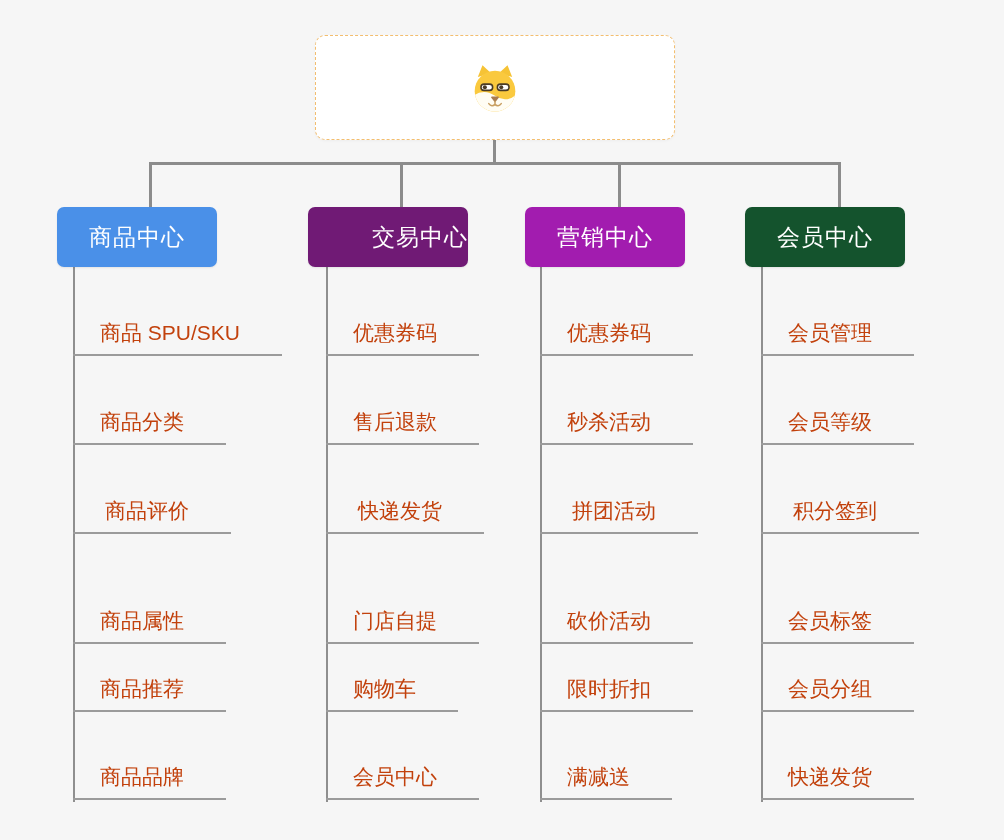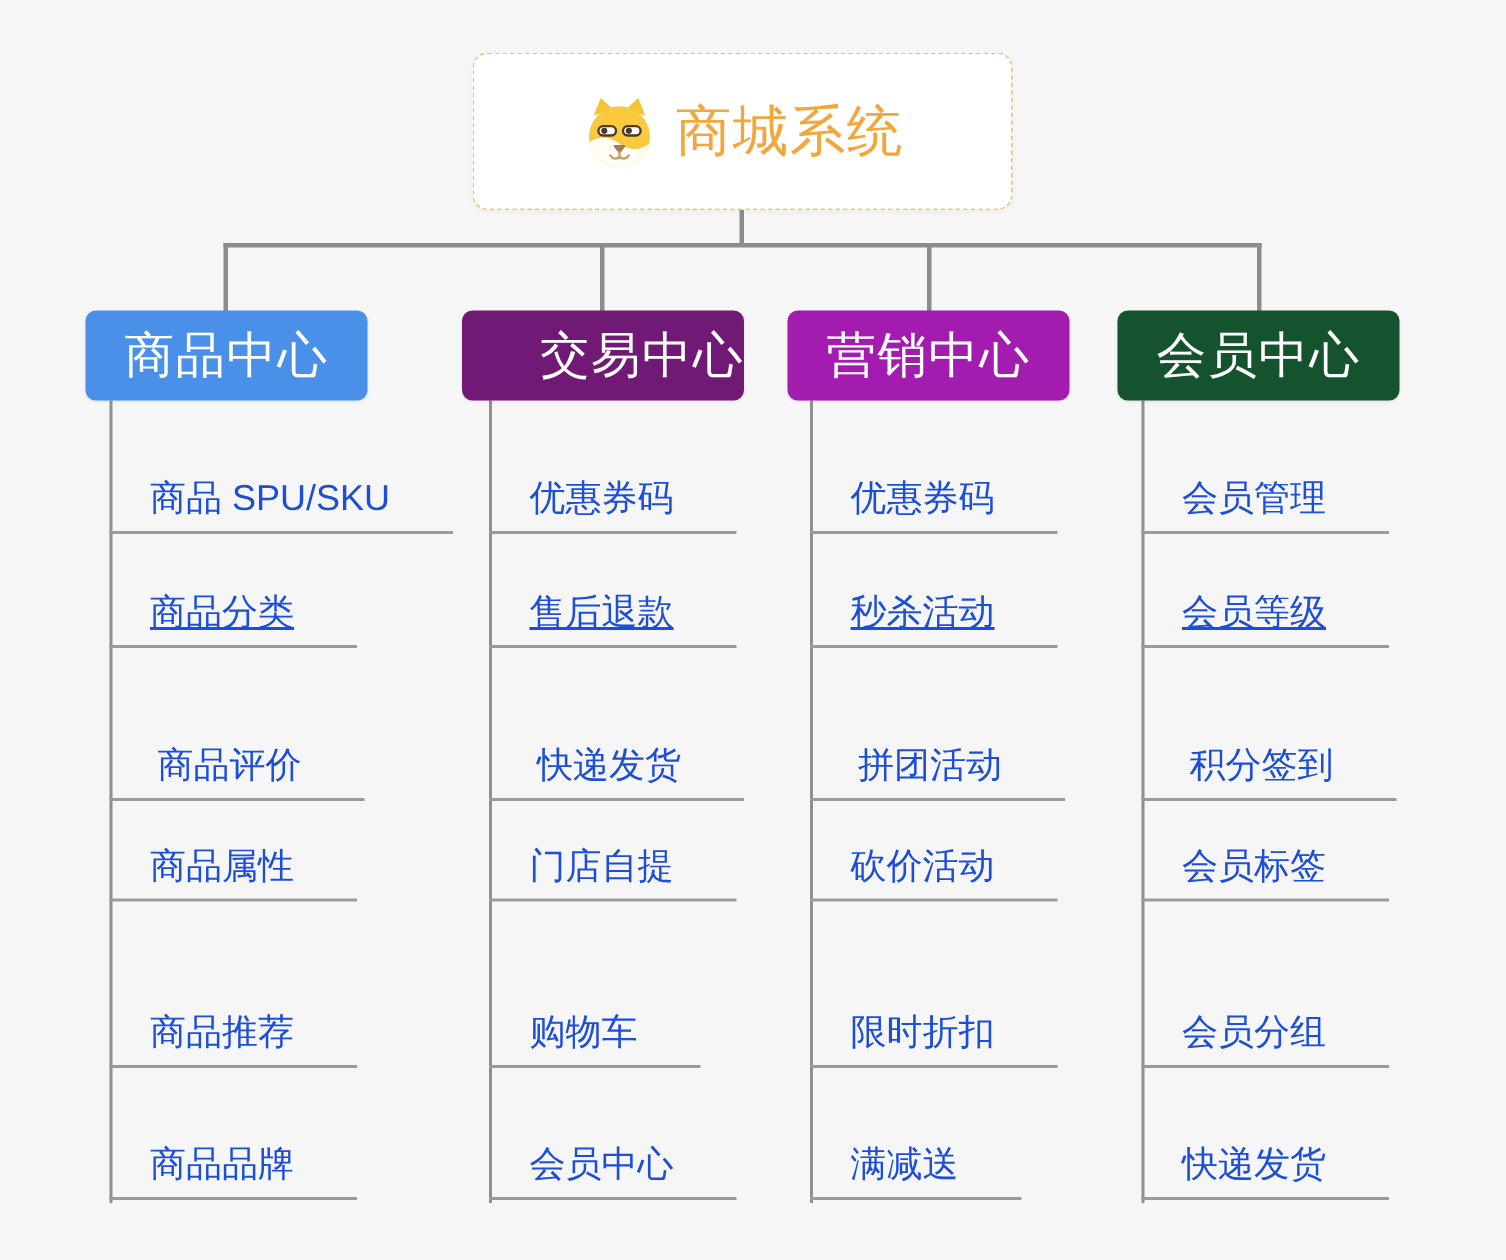--- a/index.html
+++ b/index.html
@@ -23,37 +23,37 @@
   .root{
     left:315px;top:35px;width:360px;height:105px;box-sizing:border-box;
     background:#ffffff;border:1px dashed #f3be6f;border-radius:10px;
     display:flex;align-items:center;justify-content:center;gap:13px;
     box-shadow:0 1px 3px rgba(0,0,0,0.04);
   }
   .root-title{font-size:37px;color:#f2a73d;letter-spacing:1px;}
 
   
   .branch{
-    top:207px;width:188px;height:60px;border-radius:7px;
+    top:207px;width:160px;height:60px;border-radius:7px;
     display:flex;align-items:center;justify-content:center;
-    color:#ffffff;font-size:33px;letter-spacing:1px;
+    color:#ffffff;font-size:23px;letter-spacing:1px;
     box-shadow:0 1px 2px rgba(0,0,0,0.08);
   }
   .branch.b0{left:57px;} .branch.b1{left:308px;} .branch.b2{left:525px;} .branch.b3{left:745px;}
 
   
   .child{
     position:absolute;white-space:nowrap;
-    font-size:24px;color:#1d4ed8;line-height:30px;
+    font-size:21px;color:#c2410c;line-height:30px;
     padding:0 42px 6px 27px;
     border-bottom:2px solid #9b9b9b;
   }
   .c0 .child{left:73px;} .c1 .child{left:326px;} .c2 .child{left:540px;} .c3 .child{left:761px;}
-  .child.r0{top:318px;} .child.r1{top:394px;text-decoration:underline;} .child.r2{top:496px;padding-left:32px;}
-  .child.r3{top:563px;} .child.r4{top:674px;} .child.r5{top:762px;}
+  .child.r0{top:318px;} .child.r1{top:407px;} .child.r2{top:496px;padding-left:32px;}
+  .child.r3{top:606px;} .child.r4{top:674px;} .child.r5{top:762px;}
 
   .dog{width:50px;height:50px;flex:0 0 auto;}
 </style>
 </head>
 <body>
 
 <div class="line root-drop"></div>
 <div class="line top-rail"></div>
 <div class="line stub s0"></div>
 <div class="line stub s1"></div>
@@ -75,21 +75,20 @@
     <g clip-path="url(#faceclip)">
       <path d="M4,42 Q18,32 32,42 Q46,52 60,40 L60,64 L4,64 Z" fill="#fffdf4"></path>
     </g>
     <rect x="14" y="27" width="15" height="8" rx="4" fill="#ffffff" stroke="#4a3b26" stroke-width="2"></rect>
     <rect x="35" y="27" width="15" height="8" rx="4" fill="#ffffff" stroke="#4a3b26" stroke-width="2"></rect>
     <circle cx="19" cy="31" r="2.6" fill="#4a3b26"></circle>
     <circle cx="40" cy="31" r="2.6" fill="#4a3b26"></circle>
     <path d="M28,44 L36,44 L32,49 Z" fill="#a97c50" stroke="#a97c50" stroke-width="2" stroke-linejoin="round"></path>
     <path d="M32,49 L32,53 M24,52 Q28,57 32,53 Q36,57 40,52" fill="none" stroke="#c9a063" stroke-width="2" stroke-linecap="round"></path>
   </svg>
-  <span class="root-title">商城系统</span>
 </div>
 
 <div class="abs branch b0" style="background: rgb(74, 144, 232);">
   <span>商品中心</span>
 </div>
 <div class="abs branch b1" style="background: #701a75; justify-content: flex-end;">
   <span>交易中心</span>
 </div>
 <div class="abs branch b2" style="background: #a21caf; font-family: Liberation Mono, monospace;">
   <span>营销中心</span>

